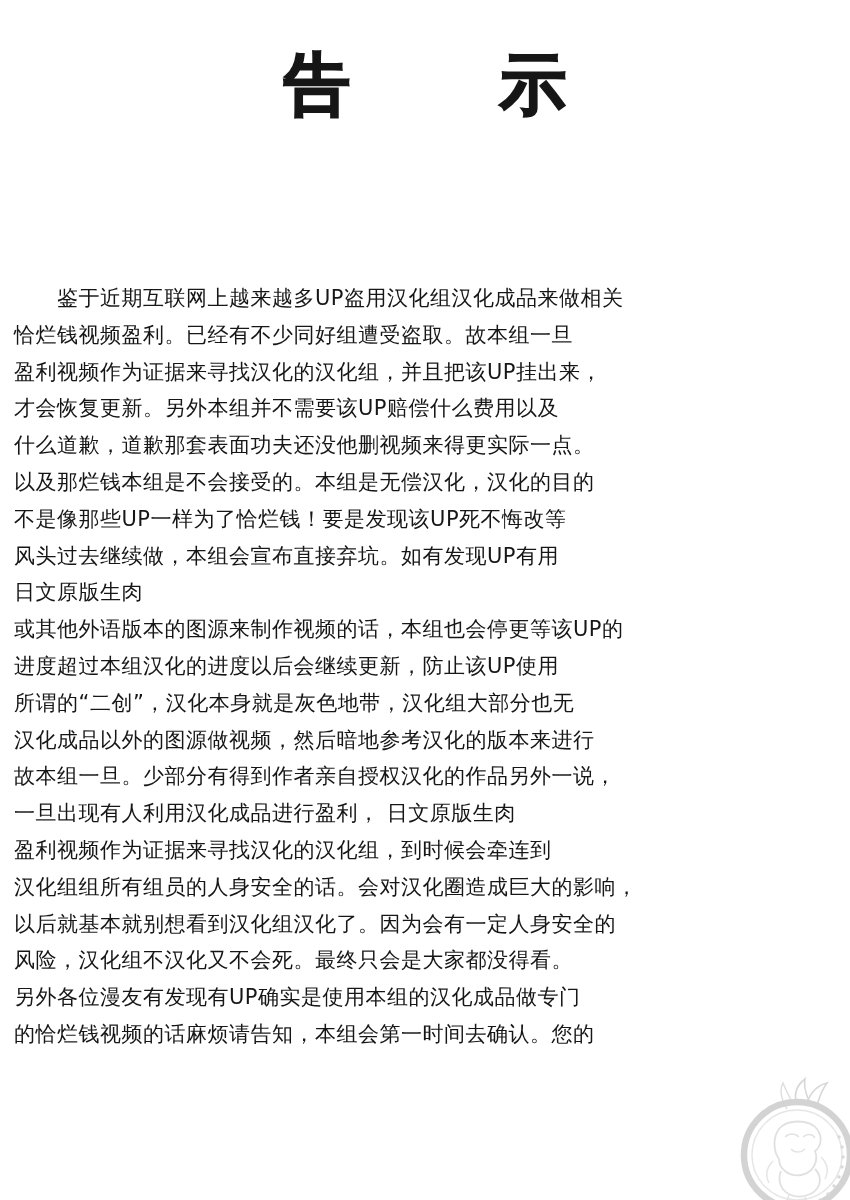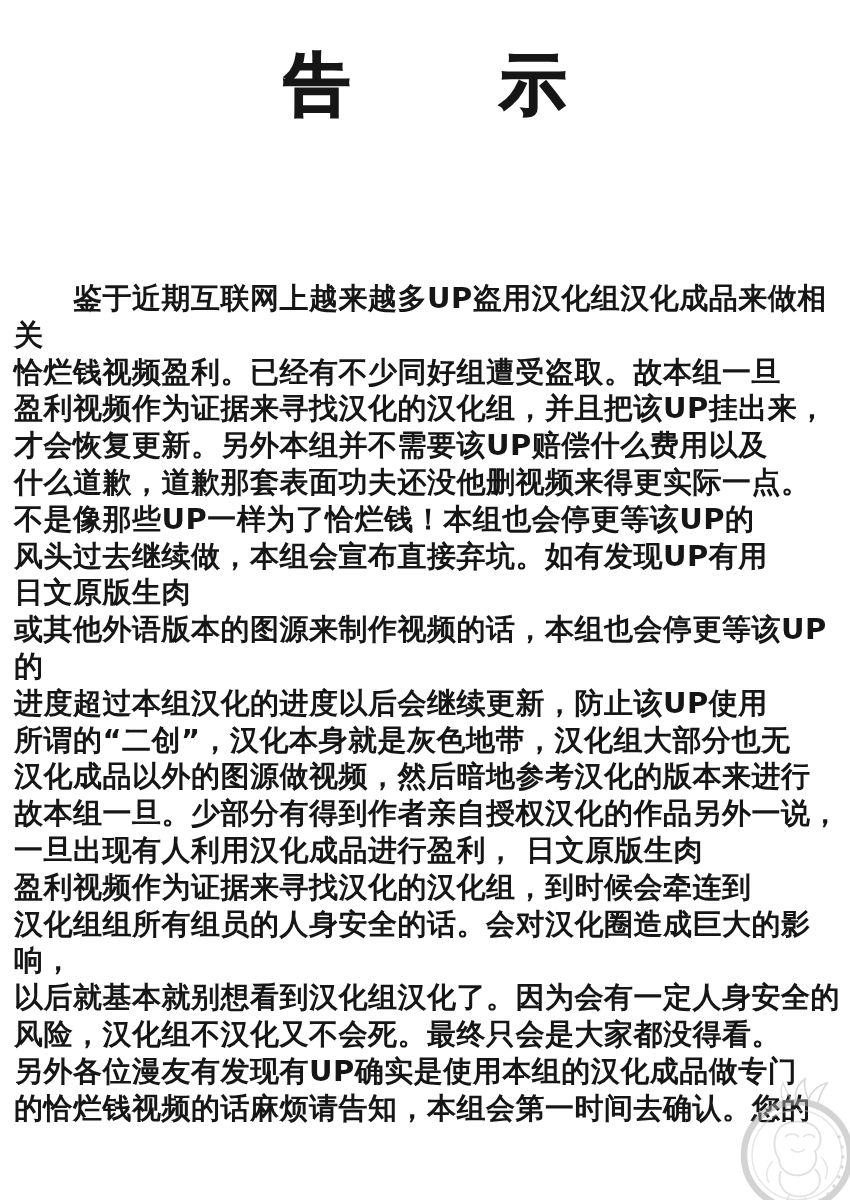--- a/index.html
+++ b/index.html
@@ -33,23 +33,23 @@
     -webkit-text-stroke: 2px #161616;
   }
   .notice-body {
     position: absolute;
     top: 280px;
     left: 14px;
     right: 0;
     color: #161616;
   }
   .notice-line {
-    font-size: 29px;
+    font-size: 21px;
     line-height: 36.8px;
-    font-weight: 700;
+    font-weight: 400;
     white-space: pre-wrap;
     letter-spacing: 0.5px;
   }
   .watermark {
     position: absolute;
     right: -10px;
     bottom: -12px;
     width: 125px;
     height: 135px;
     opacity: 0.5;
@@ -65,21 +65,22 @@
     <span class="title-char">告</span>
     <span class="title-char">示</span>
   </div>
 
   <div class="notice-body">
     <div class="notice-line">　　鉴于近期互联网上越来越多UP盗用汉化组汉化成品来做相关</div>
     <div class="notice-line">恰烂钱视频盈利。已经有不少同好组遭受盗取。故本组一旦</div>
     <div class="notice-line">盈利视频作为证据来寻找汉化的汉化组，并且把该UP挂出来，</div>
     <div class="notice-line">才会恢复更新。另外本组并不需要该UP赔偿什么费用以及</div>
     <div class="notice-line">什么道歉，道歉那套表面功夫还没他删视频来得更实际一点。</div>
-    <div class="notice-line">不是像那些UP一样为了恰烂钱！本组也会停更等该UP的</div>
+    <div class="notice-line">以及那烂钱本组是不会接受的。本组是无偿汉化，汉化的目的</div>
+    <div class="notice-line">不是像那些UP一样为了恰烂钱！要是发现该UP死不悔改等</div>
     <div class="notice-line">风头过去继续做，本组会宣布直接弃坑。如有发现UP有用</div>
     <div class="notice-line">日文原版生肉</div>
     <div class="notice-line">或其他外语版本的图源来制作视频的话，本组也会停更等该UP的</div>
     <div class="notice-line">进度超过本组汉化的进度以后会继续更新，防止该UP使用</div>
     <div class="notice-line">所谓的“二创”，汉化本身就是灰色地带，汉化组大部分也无</div>
     <div class="notice-line">汉化成品以外的图源做视频，然后暗地参考汉化的版本来进行</div>
     <div class="notice-line">故本组一旦。少部分有得到作者亲自授权汉化的作品另外一说，</div>
     <div class="notice-line">一旦出现有人利用汉化成品进行盈利， 日文原版生肉</div>
     <div class="notice-line">盈利视频作为证据来寻找汉化的汉化组，到时候会牵连到</div>
     <div class="notice-line">汉化组组所有组员的人身安全的话。会对汉化圈造成巨大的影响，</div>

